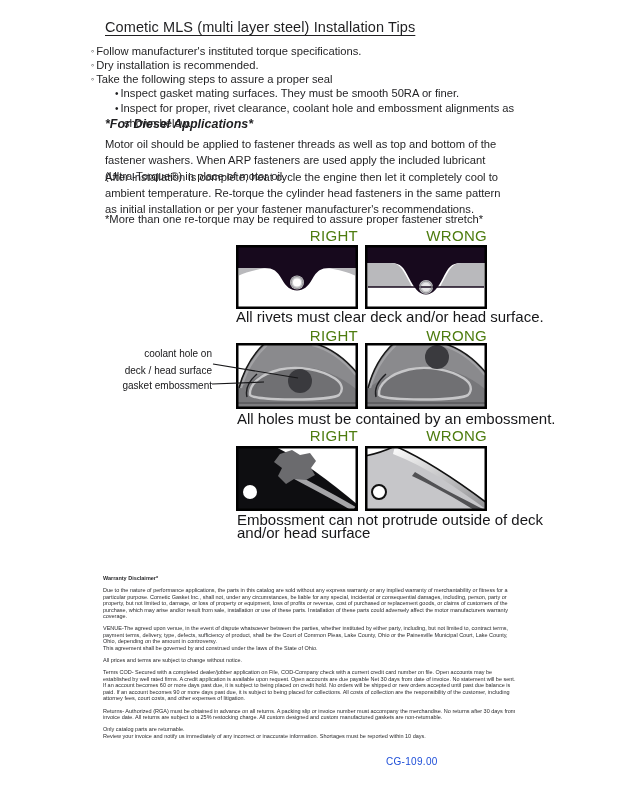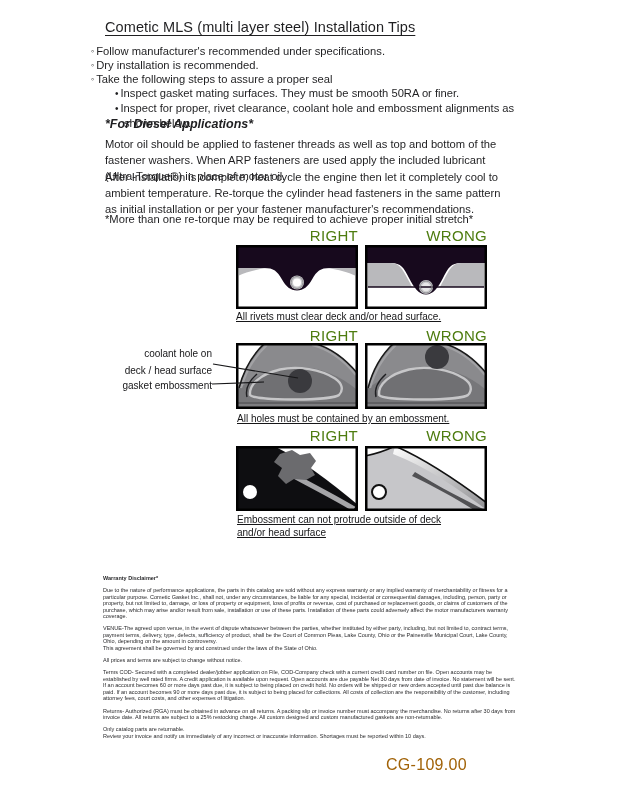--- a/index.html
+++ b/index.html
@@ -26,21 +26,21 @@
   .p2 { top:169px; }
   .note { top:211px; }
 
   
   .fig-label { width:122px; text-align:right; font-size:15px; color:#4d7c0f; letter-spacing:0.3px; }
   .row1-label { top:227px; } .row2-label { top:327px; } .row3-label { top:427px; }
   .col-left  { left:236px; } .col-right { left:365px; }
   .fig { width:122px; } .fig svg { display:block; width:122px; }
   .row1-fig { top:245px; } .row2-fig { top:343px; } .row3-fig { top:446px; }
 
-  .fig-caption { font-size:10px; line-height:12.5px; color:#161618; white-space:pre-line;text-decoration:underline; }
+  .fig-caption { font-size:15px; line-height:12.5px; color:#161618; white-space:pre-line; }
   .cap1 { left:236px; top:311px; }
   .cap2 { left:237px; top:413px; }
   .cap3 { left:237px; top:514px; }
 
   .annotation { text-align:right; font-size:10px; line-height:17px; color:#161618; white-space:pre-line; }
   .anno1 { left:104px; top:345px; width:108px; }
   .anno2 { left:104px; top:377px; width:108px; }
   .leader-svg { left:212px; top:348px; z-index:5; }
 
   
@@ -51,41 +51,41 @@
   .fg-hole   { fill:var(--coolant-hole,#3a3a3e); }
   .fg3-dark  { fill:var(--row3-black,#0e0e11); }
   .fg3-blob  { fill:var(--row3-blob,#6b6b6e); }
   .fig-border{ fill:none; stroke:#000; stroke-width:2.5; }
 
   
   .legal { left:103px; top:575px; width:414px; font-size:5.5px; line-height:6.4px; color:#2a2a2c; }
   .legal-heading { font-weight:bold; margin:0 0 6px 0; }
   .legal p { margin:0 0 6px 0; white-space:pre-line; }
 
-  .page-number { left:386px; top:756px; font-size:16px; color:#a16207; letter-spacing:0.3px; }
+  .page-number { left:386px; top:756px; font-size:10px; color:#1d4ed8; letter-spacing:0.3px; }
 </style>
 </head>
 <body>
 
 <div id="page">
 
   <div class="abs doc-title">Cometic MLS (multi layer steel) Installation Tips</div>
 
   <div class="abs bullets">
-    <div class="bullet"><span class="marker-open">◦</span><span>Follow manufacturer's recommended under specifications.</span></div>
+    <div class="bullet"><span class="marker-open">◦</span><span>Follow manufacturer's instituted torque specifications.</span></div>
     <div class="bullet"><span class="marker-open">◦</span><span>Dry installation is recommended.</span></div>
     <div class="bullet"><span class="marker-open">◦</span><span>Take the following steps to assure a proper seal</span></div>
     <div class="subbullet"><span class="marker-fill">•</span><span>Inspect gasket mating surfaces.  They must be smooth 50RA or finer.</span></div>
     <div class="subbullet"><span class="marker-fill">•</span><span>Inspect for proper, rivet clearance, coolant hole and embossment alignments as shown below.</span></div>
   </div>
 
   <div class="abs diesel-heading">*For Diesel Applications*</div>
   <div class="abs body-para p1">Motor oil should be applied to fastener threads as well as top and bottom of the fastener washers. When ARP fasteners are used apply the included lubricant (Ultra-Torque®) in place of motor oil.</div>
   <div class="abs body-para p2">After Installation is complete, heat cycle the engine then let it completely cool to ambient temperature. Re-torque the cylinder head fasteners in the same pattern as initial installation or per your fastener manufacturer's recommendations.</div>
-  <div class="abs body-para note">*More than one re-torque may be required to achieve proper initial stretch*</div>
+  <div class="abs body-para note">*More than one re-torque may be required to assure proper fastener stretch*</div>
 
   <div class="abs fig-label row1-label col-left">RIGHT</div>
   <div class="abs fig-label row1-label col-right">WRONG</div>
 
   <div class="abs fig row1-fig col-left">
     <svg viewBox="0 0 122 64">
       <rect x="0" y="0" width="122" height="64" fill="#ffffff"></rect>
       <path class="fg-dark" d="M0,0 H122 V23 H94 C84,23 81,26 76,34.5 C72,41.5 67.5,45.5 61,45.5 C54.5,45.5 50,41.5 46,34.5 C41,26 38,23 28,23 H0 Z"></path>
       <path class="fg-wedge" d="M3,23 H30 C20,24.5 9,27.5 3,30.5 Z"></path>
       <path class="fg-wedge" d="M92,23 H119 V30.5 C113,27.5 102,24.5 92,23 Z"></path>

